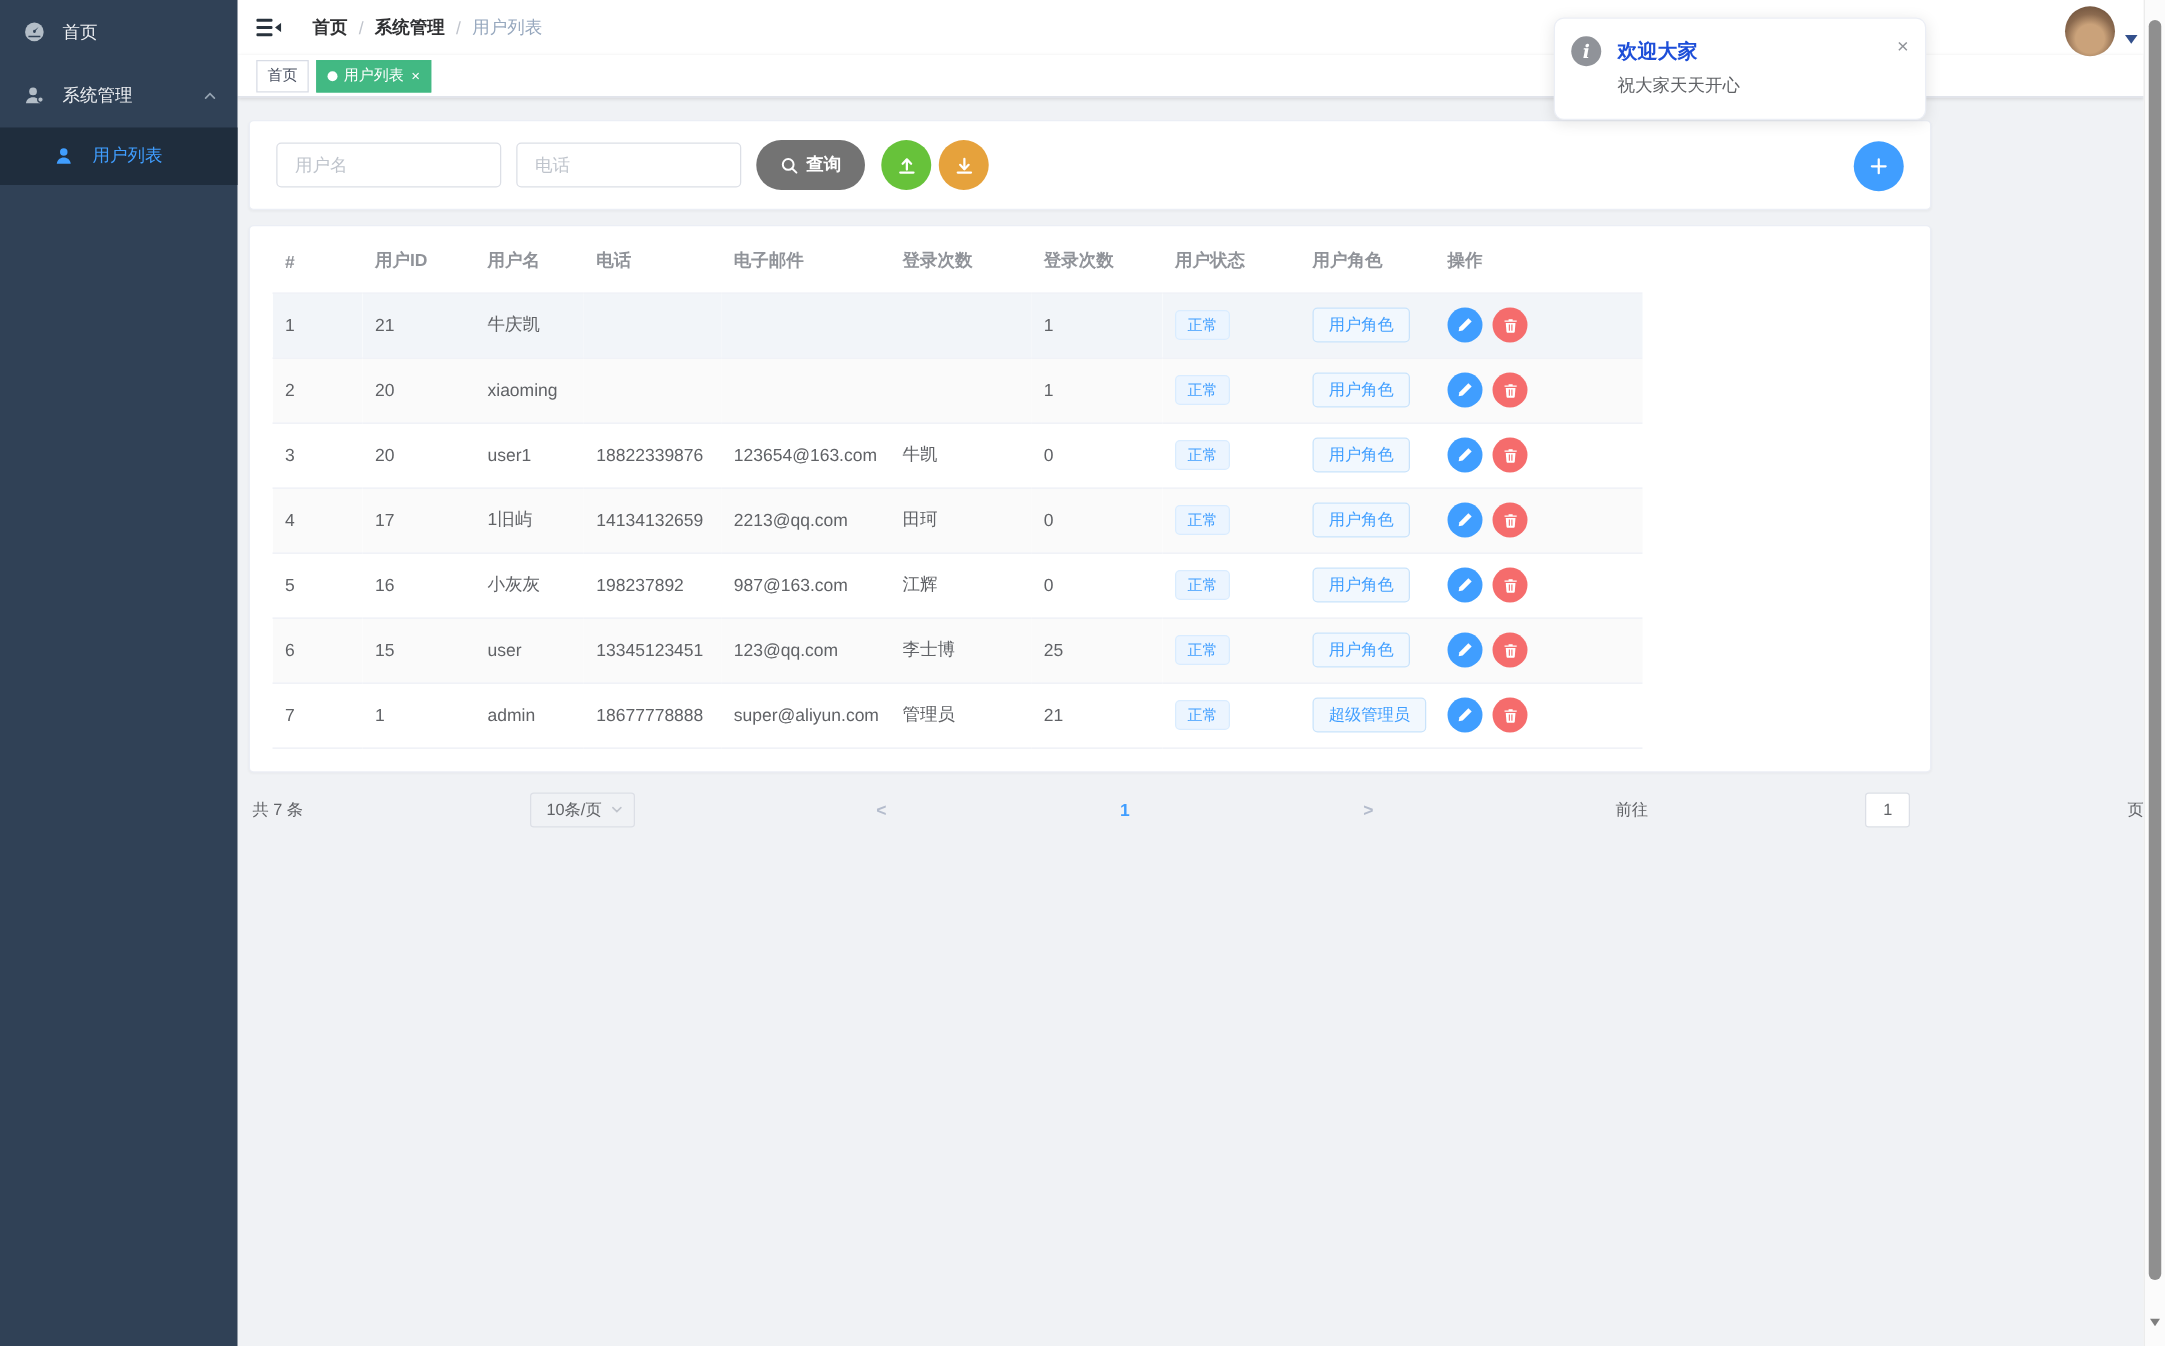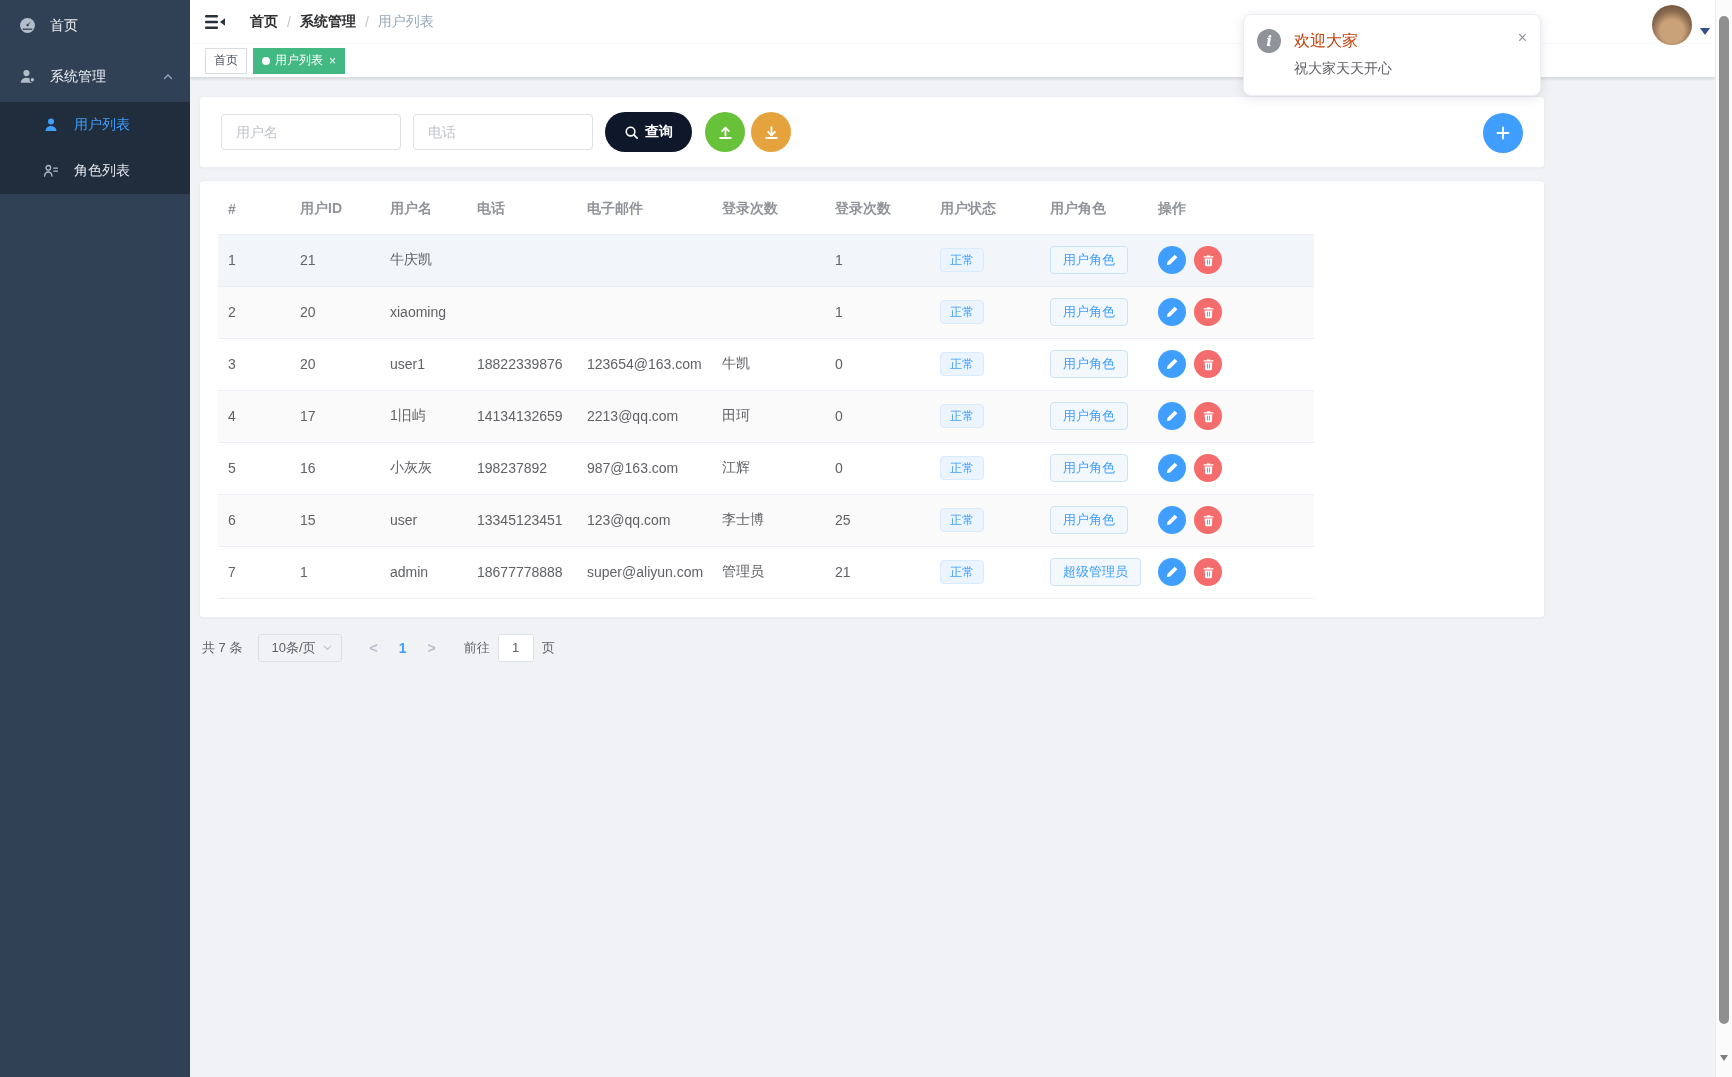--- a/index.html
+++ b/index.html
@@ -32,56 +32,56 @@
   .tag-close { margin-left:6px; font-size:12px; line-height:1; }
 
   .content { position:absolute; top:79px; left:0; right:0; bottom:0; }
   .card { background:#fff; border:1px solid #ebeef5; border-radius:4px; box-shadow:0 1px 2px rgba(0,0,0,.03); }
 
   
   .card-search { margin:17px 170px 0 9px; height:72px; display:flex; align-items:center; padding:0 21px; position:relative; }
   .s-input { width:180px; height:36px; border:1px solid #dcdfe6; border-radius:4px; padding:0 14px; font-size:14px; color:#606266; outline:none; font-family:inherit; }
   .s-input::placeholder { color:#bfc4cc; }
   .s-input + .s-input { margin-left:12px; }
-  .btn-query { margin-left:12px; height:40px; border:none; border-radius:20px; background:#0f172a; color:#fff; font-size:14px; font-weight:700; padding:0 19px; display:inline-flex; align-items:center; gap:6px; cursor:pointer; font-family:inherit; }
+  .btn-query { margin-left:12px; height:40px; border:none; border-radius:20px; background:#737373; color:#fff; font-size:14px; font-weight:700; padding:0 19px; display:inline-flex; align-items:center; gap:6px; cursor:pointer; font-family:inherit; }
   .btn-circle { width:40px; height:40px; border-radius:50%; border:none; display:inline-flex; align-items:center; justify-content:center; cursor:pointer; }
   .btn-upload { background:#67c23a; margin-left:13px; }
   .btn-download { background:#e6a23c; margin-left:6px; }
   .btn-add { position:absolute; right:21px; top:16px; background:#409eff; }
 
   
   .card-table { margin:12px 170px 0 9px; padding:4px 18px 18px; min-height:426px; }
   table { border-collapse:collapse; font-size:14px; color:#606266; table-layout:fixed; width:1096px; }
   th { text-align:left; color:#909399; font-weight:700; height:49px; padding:0 10px; border-bottom:1px solid #ebeef5; }
   td { height:52px; padding:0 10px; border-bottom:1px solid #ebeef5; overflow:hidden; white-space:nowrap; }
   tbody tr:nth-child(even) { background:#fafafa; }
   tbody tr.hovered { background:#f2f5f9; }
 
   .tag-status { display:inline-block; height:24px; line-height:22px; padding:0 9px; background:#ecf5ff; border:1px solid #d9ecff; border-radius:4px; color:#409eff; font-size:12px; }
   .tag-role { display:inline-block; height:28px; line-height:26px; padding:0 12px; background:#f2f8fe; border:1px solid #c9e3fb; border-radius:4px; color:#409eff; font-size:13px; }
   .action-btn { width:28px; height:28px; border-radius:50%; border:none; display:inline-flex; align-items:center; justify-content:center; cursor:pointer; margin-right:8px; vertical-align:middle; }
   .action-edit { background:#409eff; }
   .action-del { background:#f56c6c; }
 
   
-  .pagination { margin:16px 0 0 12px; display:flex; align-items:center; font-size:13px; color:#606266; }
+  .pagination { margin:16px 0 0 12px; display:flex; align-items:center; font-size:13px; color:#606266;justify-content:space-between; }
   .pg-total { margin-right:16px; }
   .pg-size { width:84px; height:28px; border:1px solid #dcdfe6; border-radius:3px; display:inline-flex; align-items:center; padding:0 8px 0 12px; color:#606266; cursor:pointer; position:relative; }
   .pg-size .caret { margin-left:auto; color:#c0c4cc; display:flex; }
   .pg-arrow { color:#b4bccc; font-weight:700; font-size:14px; cursor:pointer; background:none; border:none; padding:0; }
   .pg-prev { margin-left:27px; }
   .pg-page { margin:0 21px; color:#409eff; font-weight:700; font-size:14px; cursor:pointer; }
   .pg-goto { margin-left:28px; }
   .pg-input { width:36px; height:28px; border:1px solid #dcdfe6; border-radius:3px; text-align:center; font-size:13px; color:#606266; margin:0 8px; outline:none; font-family:inherit; }
 
   
   .notification { position:absolute; left:1243px; top:14px; width:298px; background:#fff; border:1px solid #ebeef5; border-radius:8px; box-shadow:0 2px 12px rgba(0,0,0,.1); padding:14px 13px 17px; z-index:40; }
   .notif-head { display:flex; align-items:center; }
   .notif-icon { width:24px; height:24px; border-radius:50%; background:#909399; color:#fff; display:flex; align-items:center; justify-content:center; font-family:"DejaVu Serif", serif; font-style:italic; font-weight:700; font-size:15px; flex:none; }
-  .notif-title { margin-left:13px; font-size:16px; font-weight:400; color:#c2410c; }
+  .notif-title { margin-left:13px; font-size:16px; font-weight:700; color:#1d4ed8; }
   .notif-close { position:absolute; right:13px; top:15px; color:#909399; font-size:16px; background:none; border:none; cursor:pointer; line-height:1; }
   .notif-msg { margin:7px 0 0 37px; font-size:14px; color:#606266; }
 
   
   .avatar { position:absolute; left:1652px; top:5px; width:40px; height:40px; border-radius:50%; background:radial-gradient(circle at 50% 65%, #caa27a 0 35%, #8b6a4f 60%, #5f4533 100%); z-index:10; cursor:pointer; }
   .avatar-caret { position:absolute; left:1700px; top:28px; width:0; height:0; border-left:5px solid transparent; border-right:5px solid transparent; border-top:7px solid #33508c; z-index:10; cursor:pointer; }
 
   
   .scrollbar { position:absolute; right:0; top:0; bottom:0; width:17px; background:#fbfbfb; border-left:1px solid #ececec; z-index:50; }
   .sb-btn { position:absolute; left:0; width:16px; height:14px; background:none; border:none; cursor:pointer; }
@@ -124,30 +124,20 @@
 
   <div class="submenu">
     <div class="menu-item active">
       <span class="mi-icon">
         <svg width="16" height="16" viewBox="0 0 16 16" fill="currentColor">
             <circle cx="8" cy="4.6" r="3"></circle>
             <path d="M2.4 14c.5-3.3 2.7-5 5.6-5s5.1 1.7 5.6 5z"></path>
           </svg>
       </span>
       <span>用户列表</span>
-    </div>
-    <div class="menu-item">
-      <span class="mi-icon">
-        <svg width="16" height="16" viewBox="0 0 16 16" fill="none" stroke="currentColor" stroke-width="1.3" stroke-linecap="round">
-            <circle cx="5.3" cy="4.8" r="2.3"></circle>
-            <path d="M1.6 13c.4-2.7 1.9-4 3.7-4s3.3 1.3 3.7 4"></path>
-            <path d="M10.8 5.2h3.6M10.8 8.2h3.6"></path>
-          </svg>
-      </span>
-      <span>角色列表</span>
     </div>
   </div>
 
 </nav>
 
 <div class="main">
 
   <div class="navbar">
     <span class="hamburger">
       <svg width="20" height="16" viewBox="0 0 20 16" fill="currentColor">

